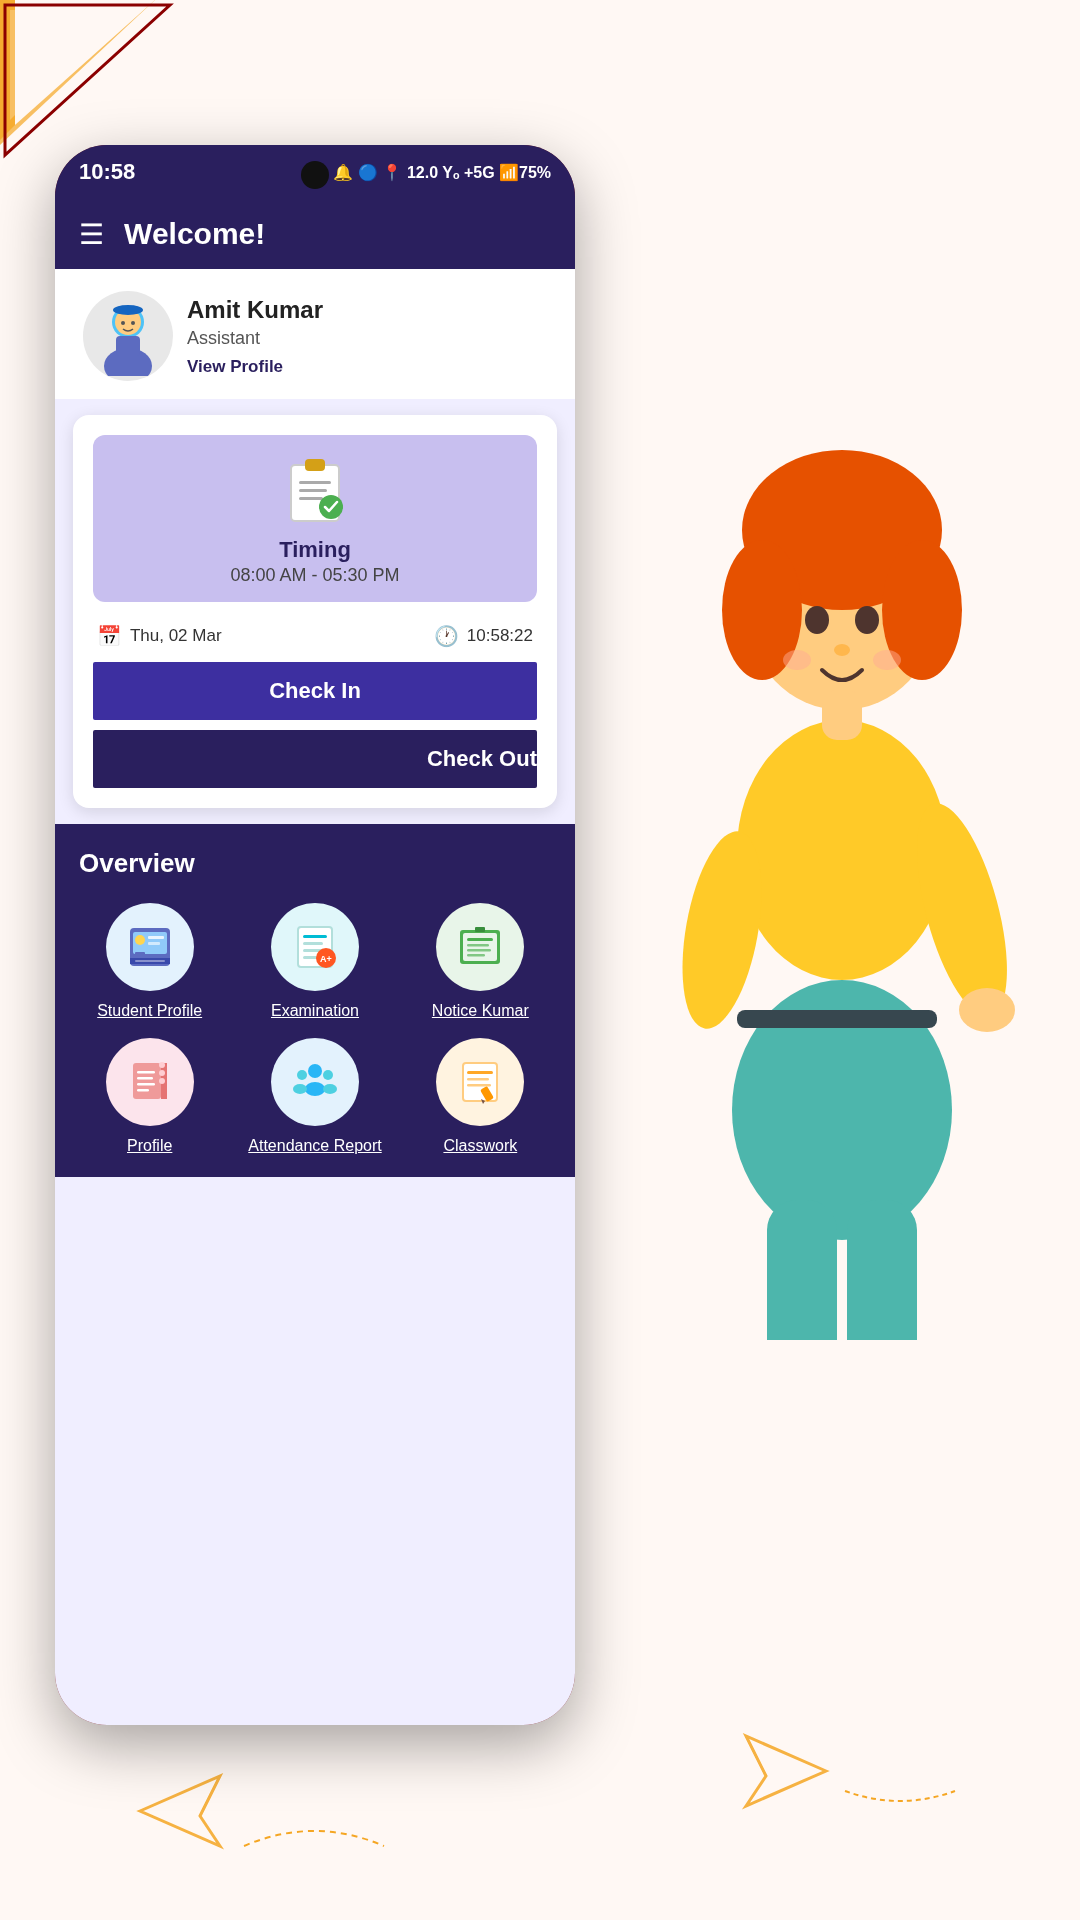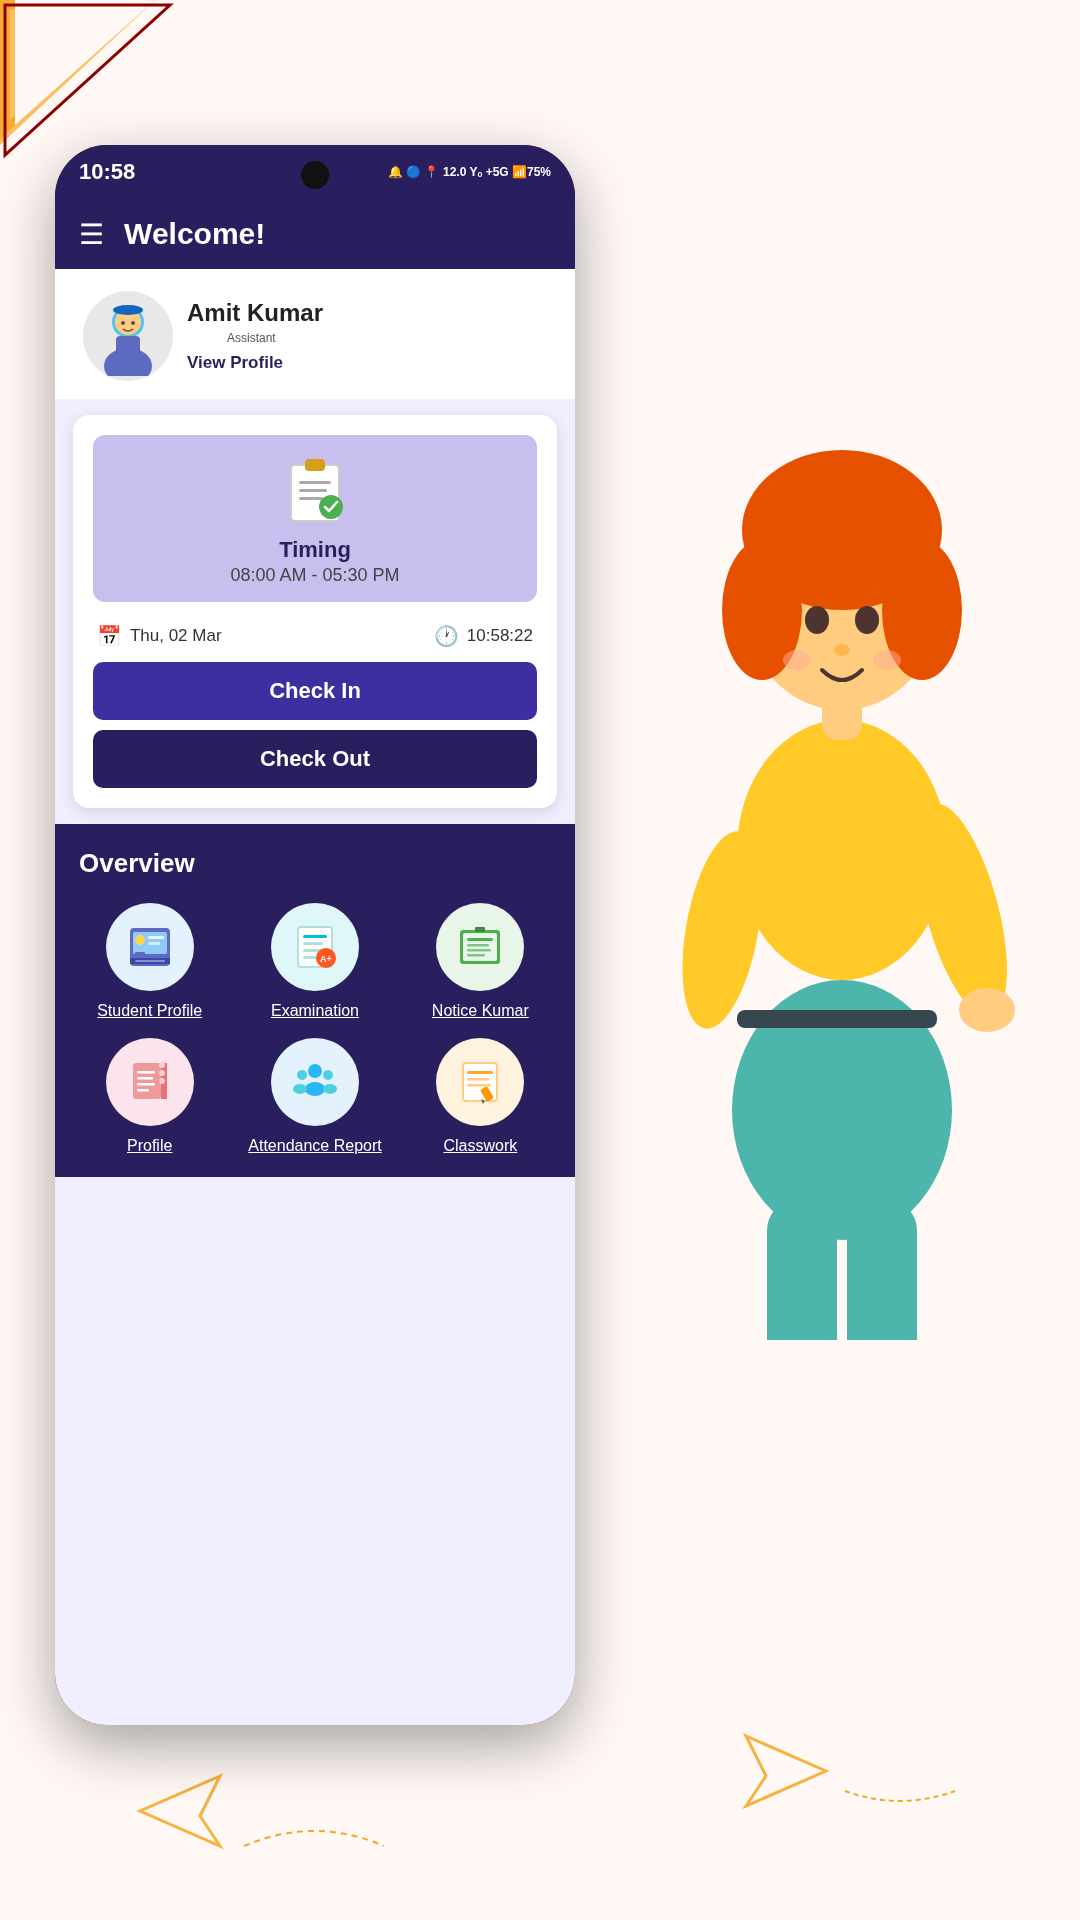--- a/index.html
+++ b/index.html
@@ -121,21 +121,21 @@
       background: #e8e8e8;
       border-radius: 50%;
       display: flex;
       align-items: center;
       justify-content: center;
       font-size: 42px;
       overflow: hidden;
     }
     .profile-info { display: flex; flex-direction: column; gap: 4px; }
     .profile-name { font-size: 24px; font-weight: 700; color: #222; }
-    .profile-role { font-size: 12px; color: #555; margin-left: 40px; }
+    .profile-role { font-size: 18px; color: #555; }
     .view-profile {
       font-size: 17px;
       color: #2a1f5e;
       font-weight: 600;
       cursor: pointer;
       text-decoration: none;
       margin-top: 4px;
       display: inline-block;
     }
 
@@ -171,29 +171,29 @@
       display: flex; align-items: center; gap: 8px;
     }
     .cal-icon, .clock-icon {
       font-size: 20px;
     }
 
     .btn-checkin, .btn-checkout {
       width: 100%;
       height: 58px;
       border: none;
-      border-radius: 10px;
+      border-radius: 2px;
       font-size: 22px;
       font-weight: 600;
       cursor: pointer;
       margin-bottom: 10px;
       color: white;
     }
     .btn-checkin { background: #3d2fa0; }
-    .btn-checkout { background: #2a1f5e; }
+    .btn-checkout { background: #2a1f5e; text-align: right; }
     .btn-checkin:last-child, .btn-checkout:last-child { margin-bottom: 0; }
 
     
     .overview-section {
       background: #2a1f5e;
       padding: 24px 18px 20px;
     }
     .overview-title {
       color: white;
       font-size: 26px;
@@ -249,21 +249,21 @@
   <polygon points="0,0 155,0 0,145" fill="#f5a623" opacity="0.7"></polygon>
   <polygon points="15,0 155,0 15,125" fill="#fff8f4"></polygon>
 </svg>
 
 <div class="phone-frame">
 
   <div class="camera-notch"></div>
 
   <div class="status-bar">
     <span class="status-bar-time">10:58</span>
-    <span style="font-size:12px;">🔔 🔵 📍 12.0 Yₒ +5G 📶75%</span>
+    <span style="font-size:16px;">🔔 🔵 📍 12.0 Yₒ +5G 📶75%</span>
   </div>
 
   <div class="app-header">
     <span class="hamburger">☰</span>
     <span class="header-title">Welcome!</span>
   </div>
 
   <div class="app-content">
 
     <div class="profile-section">

